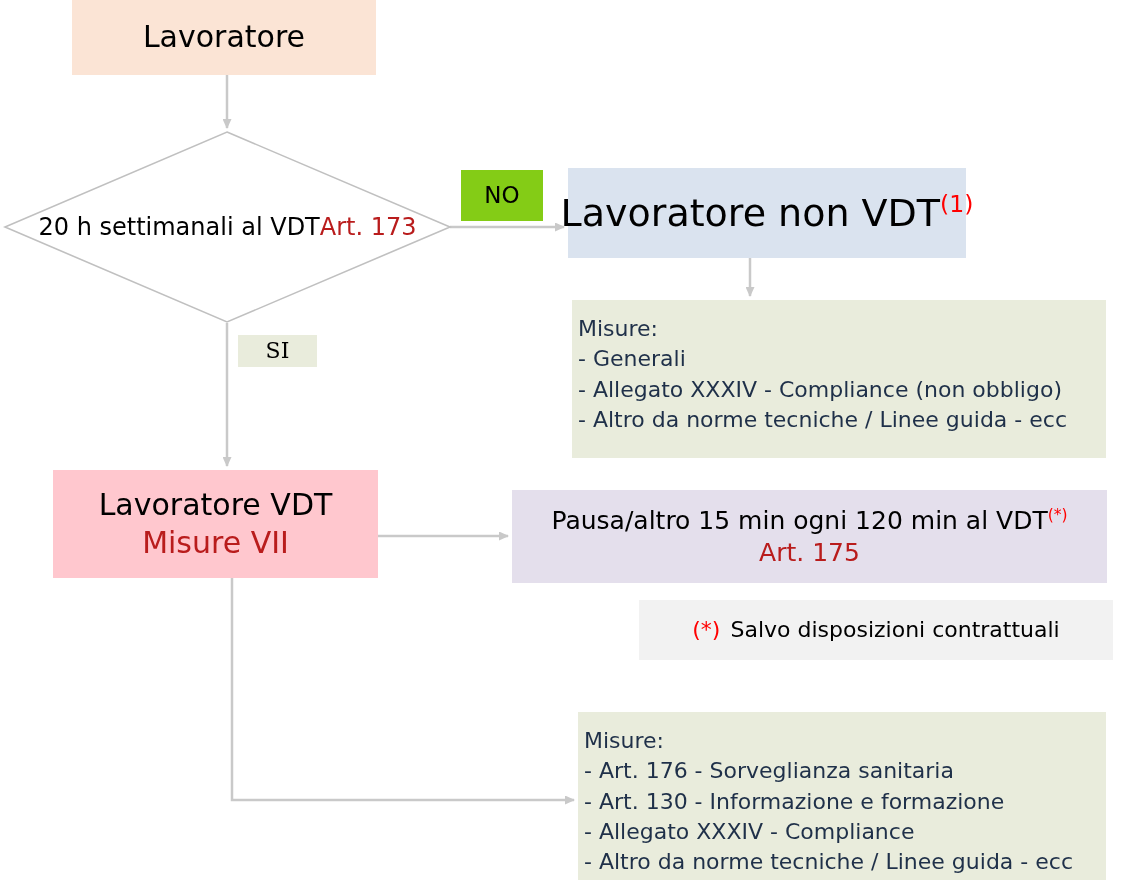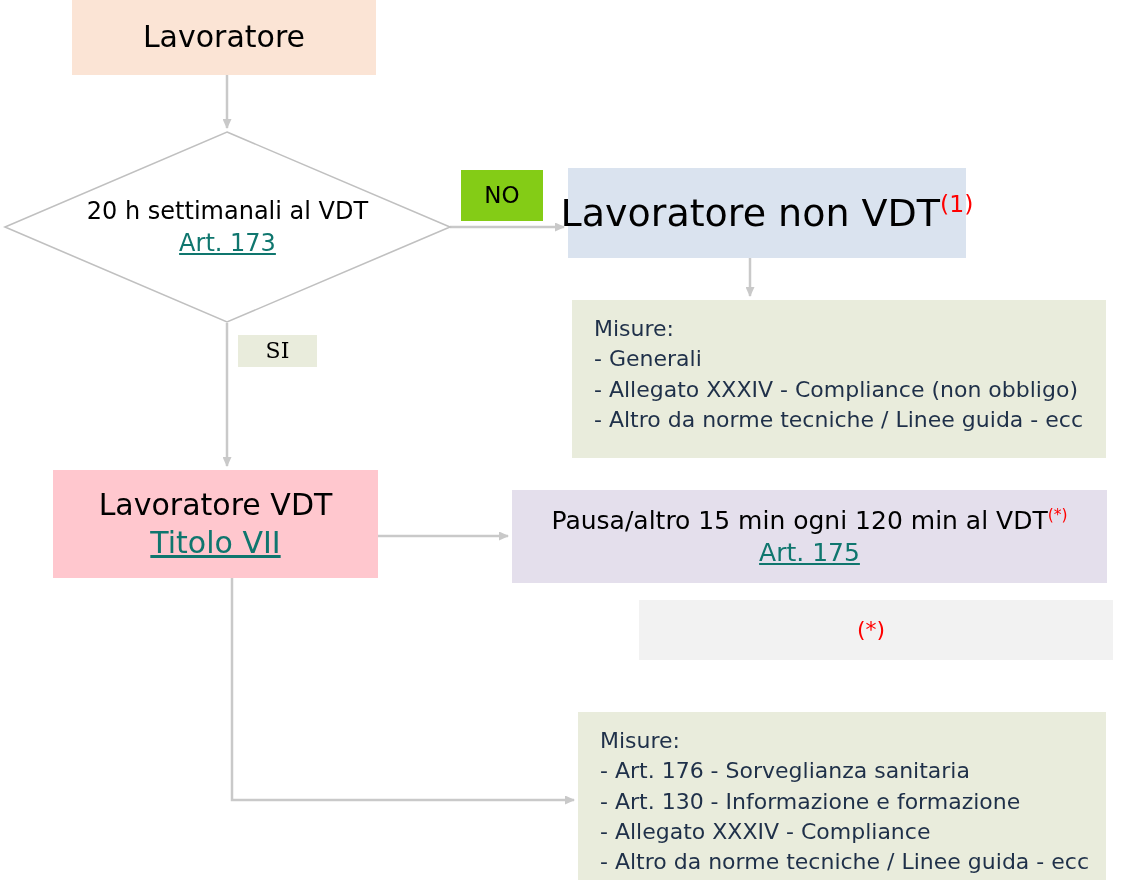--- a/index.html
+++ b/index.html
@@ -20,21 +20,21 @@
     box-sizing: border-box;
     display: flex;
     flex-direction: column;
     align-items: center;
     justify-content: center;
     text-align: center;
     color: #000000;
     line-height: 1.28;
   }
   .node .ln { display: block; white-space: nowrap; }
-  .red { color: #0f766e; text-decoration: underline; }
+  .red { color: #b91c1c; }
   .sup {
     color: #ff0000;
     font-size: 0.62em;
     vertical-align: super;
     line-height: 0;
   }
 
   
   #node-lavoratore {
     left: 72px; top: 0px; width: 304px; height: 75px;
@@ -77,40 +77,40 @@
   }
   #node-note .star { color: #ff0000; margin-right: 10px; }
 
   .measures {
     position: absolute;
     box-sizing: border-box;
     background: #e9ecdc;
     color: #1f3049;
     font-size: 22px;
     line-height: 1.38;
-    padding: 14px 0 14px 22px;
+    padding: 14px 0 14px 6px;
     text-align: left;
   }
   .measures .ln { display: block; white-space: nowrap; }
   #node-measures-top {
     left: 572px; top: 300px; width: 534px; height: 158px;
   }
   #node-measures-bottom {
     left: 578px; top: 712px; width: 528px; height: 168px;
   }
 
   
   #node-diamond {
     position: absolute;
     left: 5px; top: 132px; width: 445px; height: 191px;
   }
   #diamond-text {
     position: absolute;
     left: 0; top: 0; width: 100%; height: 100%;
-    display: flex; flex-direction: column;
+    display: flex; flex-direction: row;
     align-items: center; justify-content: center;
     font-size: 24px; color: #000;
     line-height: 1.3;
     text-align: center;
   }
 
   
   .conn { position: absolute; overflow: visible; }
 </style>
 </head>
@@ -165,30 +165,31 @@
 
   <div class="measures" id="node-measures-top">
     <span class="ln">Misure:</span>
     <span class="ln">- Generali</span>
     <span class="ln">- Allegato XXXIV - Compliance (non obbligo)</span>
     <span class="ln">- Altro da norme tecniche / Linee guida - ecc</span>
   </div>
 
   <div class="node" id="node-vdt">
     <span class="ln">Lavoratore VDT</span>
-    <span class="ln red">Titolo VII</span>
+    <span class="ln red">Misure VII</span>
   </div>
 
   <div class="node" id="node-pausa">
     <span class="ln"><span>Pausa/altro 15 min ogni 120 min al VDT</span><span class="sup">(*)</span></span>
     <span class="ln red">Art. 175</span>
   </div>
 
   <div class="node" id="node-note">
     <span class="star">(*)</span>
+    <span class="ln">Salvo disposizioni contrattuali</span>
   </div>
 
   <div class="measures" id="node-measures-bottom">
     <span class="ln">Misure:</span>
     <span class="ln">- Art. 176 - Sorveglianza sanitaria</span>
     <span class="ln">- Art. 130 - Informazione e formazione</span>
     <span class="ln">- Allegato XXXIV - Compliance</span>
     <span class="ln">- Altro da norme tecniche / Linee guida - ecc</span>
   </div>
 

